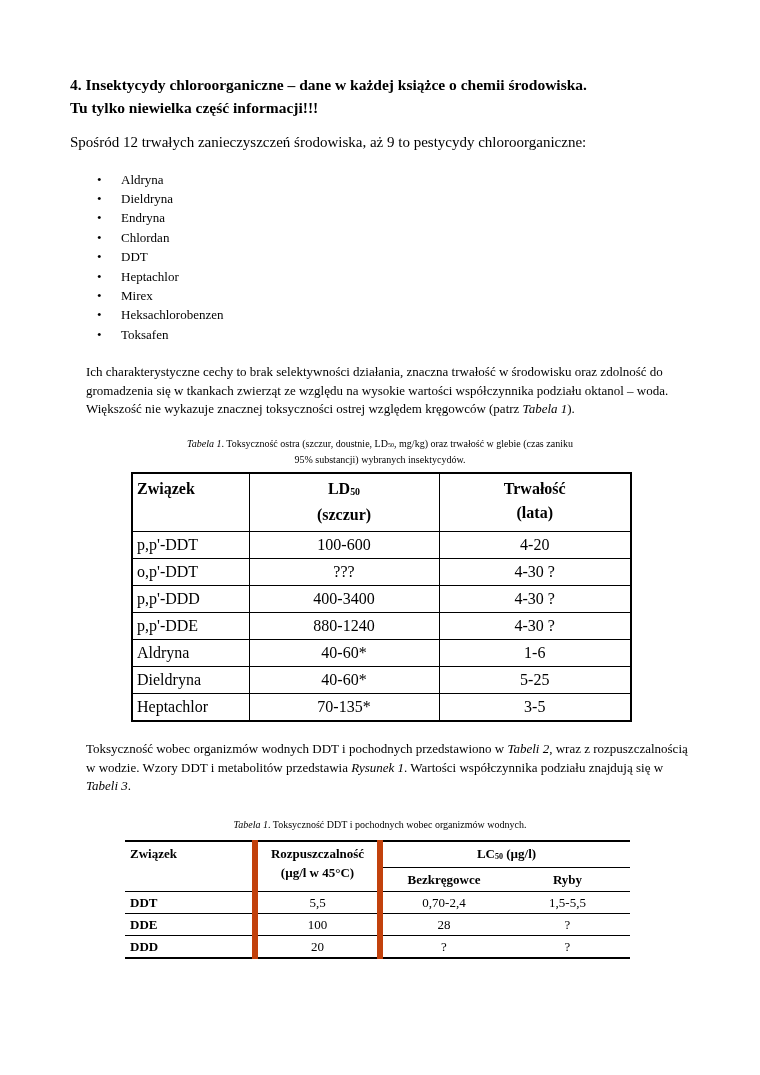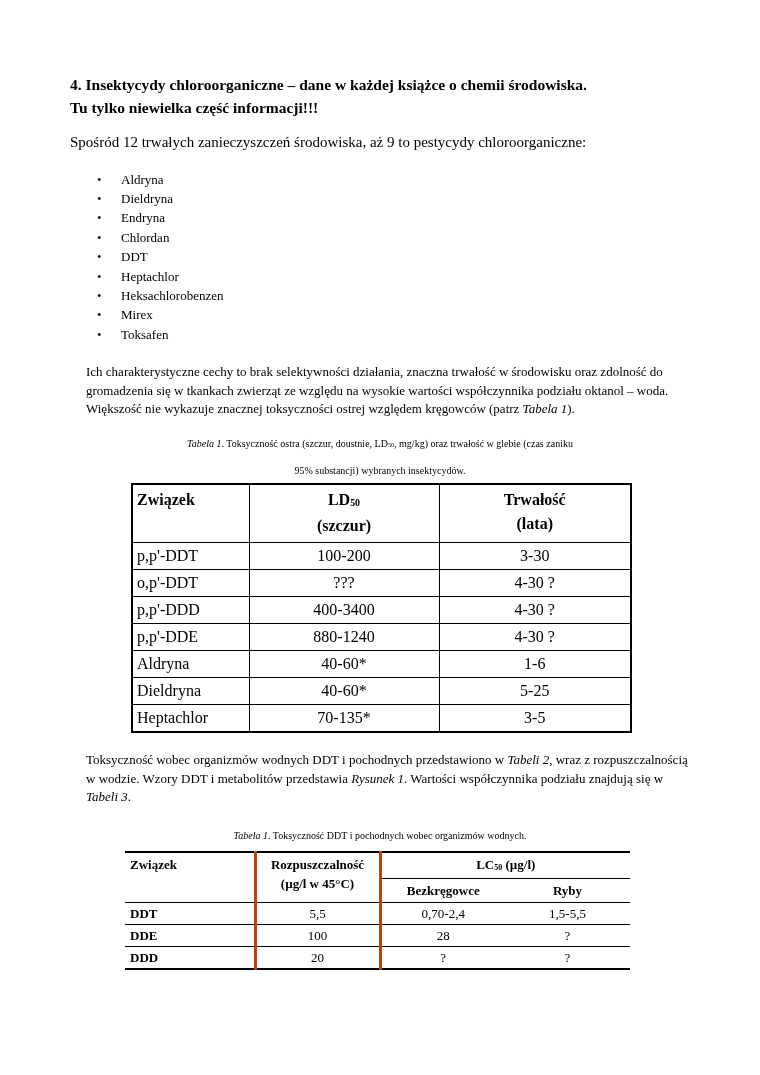--- a/index.html
+++ b/index.html
@@ -54,21 +54,21 @@
     text-align: left;
   }
   .body-para .ref-italic { font-style: italic; }
   .table-caption {
     font-size: 10px;
     line-height: 15.8px;
     text-align: center;
     margin: 17px 0 0 0;
   }
   .table-caption .caption-label { font-style: italic; }
-  .caption-line2 { display: block; margin-top: 11px; }
+  .caption-line2 { display: block; }
   sub.small-sub {
     font-size: 0.62em;
     vertical-align: baseline;
     position: relative;
     bottom: -0.12em;
   }
   
   table.tox-table1 {
     border-collapse: collapse;
     table-layout: fixed;
@@ -116,21 +116,21 @@
   table.tox-table2 col.t2c1 { width: 130px; }
   table.tox-table2 col.t2c2 { width: 125px; }
   table.tox-table2 col.t2c3 { width: 125px; }
   table.tox-table2 col.t2c4 { width: 125px; }
   table.tox-table2 th, table.tox-table2 td {
     border-top: 1px solid #000;
     border-bottom: 1px solid #000;
     padding: 0;
     overflow: hidden;
   }
-  table.tox-table2 .vline { border-left: 3px solid #c2410c; }
+  table.tox-table2 .vline { border-left: 6px solid #c2410c; }
   table.tox-table2 th {
     font-weight: bold;
     text-align: center;
     vertical-align: top;
     line-height: 19px;
     padding-top: 2px;
     padding-bottom: 2px;
   }
   table.tox-table2 th.cell-left, table.tox-table2 td.cell-left {
     text-align: left;
@@ -156,22 +156,22 @@
 
   <p class="intro-para">Spośród 12 trwałych zanieczyszczeń środowiska, aż 9 to pestycydy chloroorganiczne:</p>
 
   <ul class="pesticide-list">
     <li>Aldryna</li>
     <li>Dieldryna</li>
     <li>Endryna</li>
     <li>Chlordan</li>
     <li>DDT</li>
     <li>Heptachlor</li>
+    <li>Mirex</li>
     <li>Heksachlorobenzen</li>
-    <li>Mirex</li>
     <li>Toksafen</li>
   </ul>
 
   <p class="body-para"><span>Ich charakterystyczne cechy to brak selektywności działania, znaczna trwałość w środowisku oraz zdolność do gromadzenia się w tkankach zwierząt ze względu na wysokie wartości współczynnika podziału oktanol – woda. Większość nie wykazuje znacznej toksyczności ostrej względem kręgowców (patrz </span><span class="ref-italic">Tabela 1</span><span>).</span></p>
 
   <p class="table-caption"><span><span class="caption-label">Tabela 1</span><span>. Toksyczność ostra (szczur, doustnie, LD</span><sub class="small-sub">50</sub><span>, mg/kg) oraz trwałość w glebie (czas zaniku</span></span><span class="caption-line2">95% substancji) wybranych insektycydów.</span></p>
 
   <table class="tox-table1">
     <colgroup>
         <col class="t1c1">
@@ -179,22 +179,22 @@
         <col class="t1c3">
       </colgroup>
     <tbody>
         <tr>
       <th class="cell-left">Związek</th>
       <th><span>LD</span><sub class="small-sub">50</sub><br><span>(szczur)</span></th>
       <th><span>Trwałość</span><br><span>(lata)</span></th>
     </tr>
     <tr>
       <td class="cell-left">p,p'-DDT</td>
-      <td>100-200</td>
-      <td>3-30</td>
+      <td>100-600</td>
+      <td>4-20</td>
     </tr>
     <tr>
       <td class="cell-left">o,p'-DDT</td>
       <td>???</td>
       <td>4-30 ?</td>
     </tr>
     <tr>
       <td class="cell-left">p,p'-DDD</td>
       <td>400-3400</td>
       <td>4-30 ?</td>

